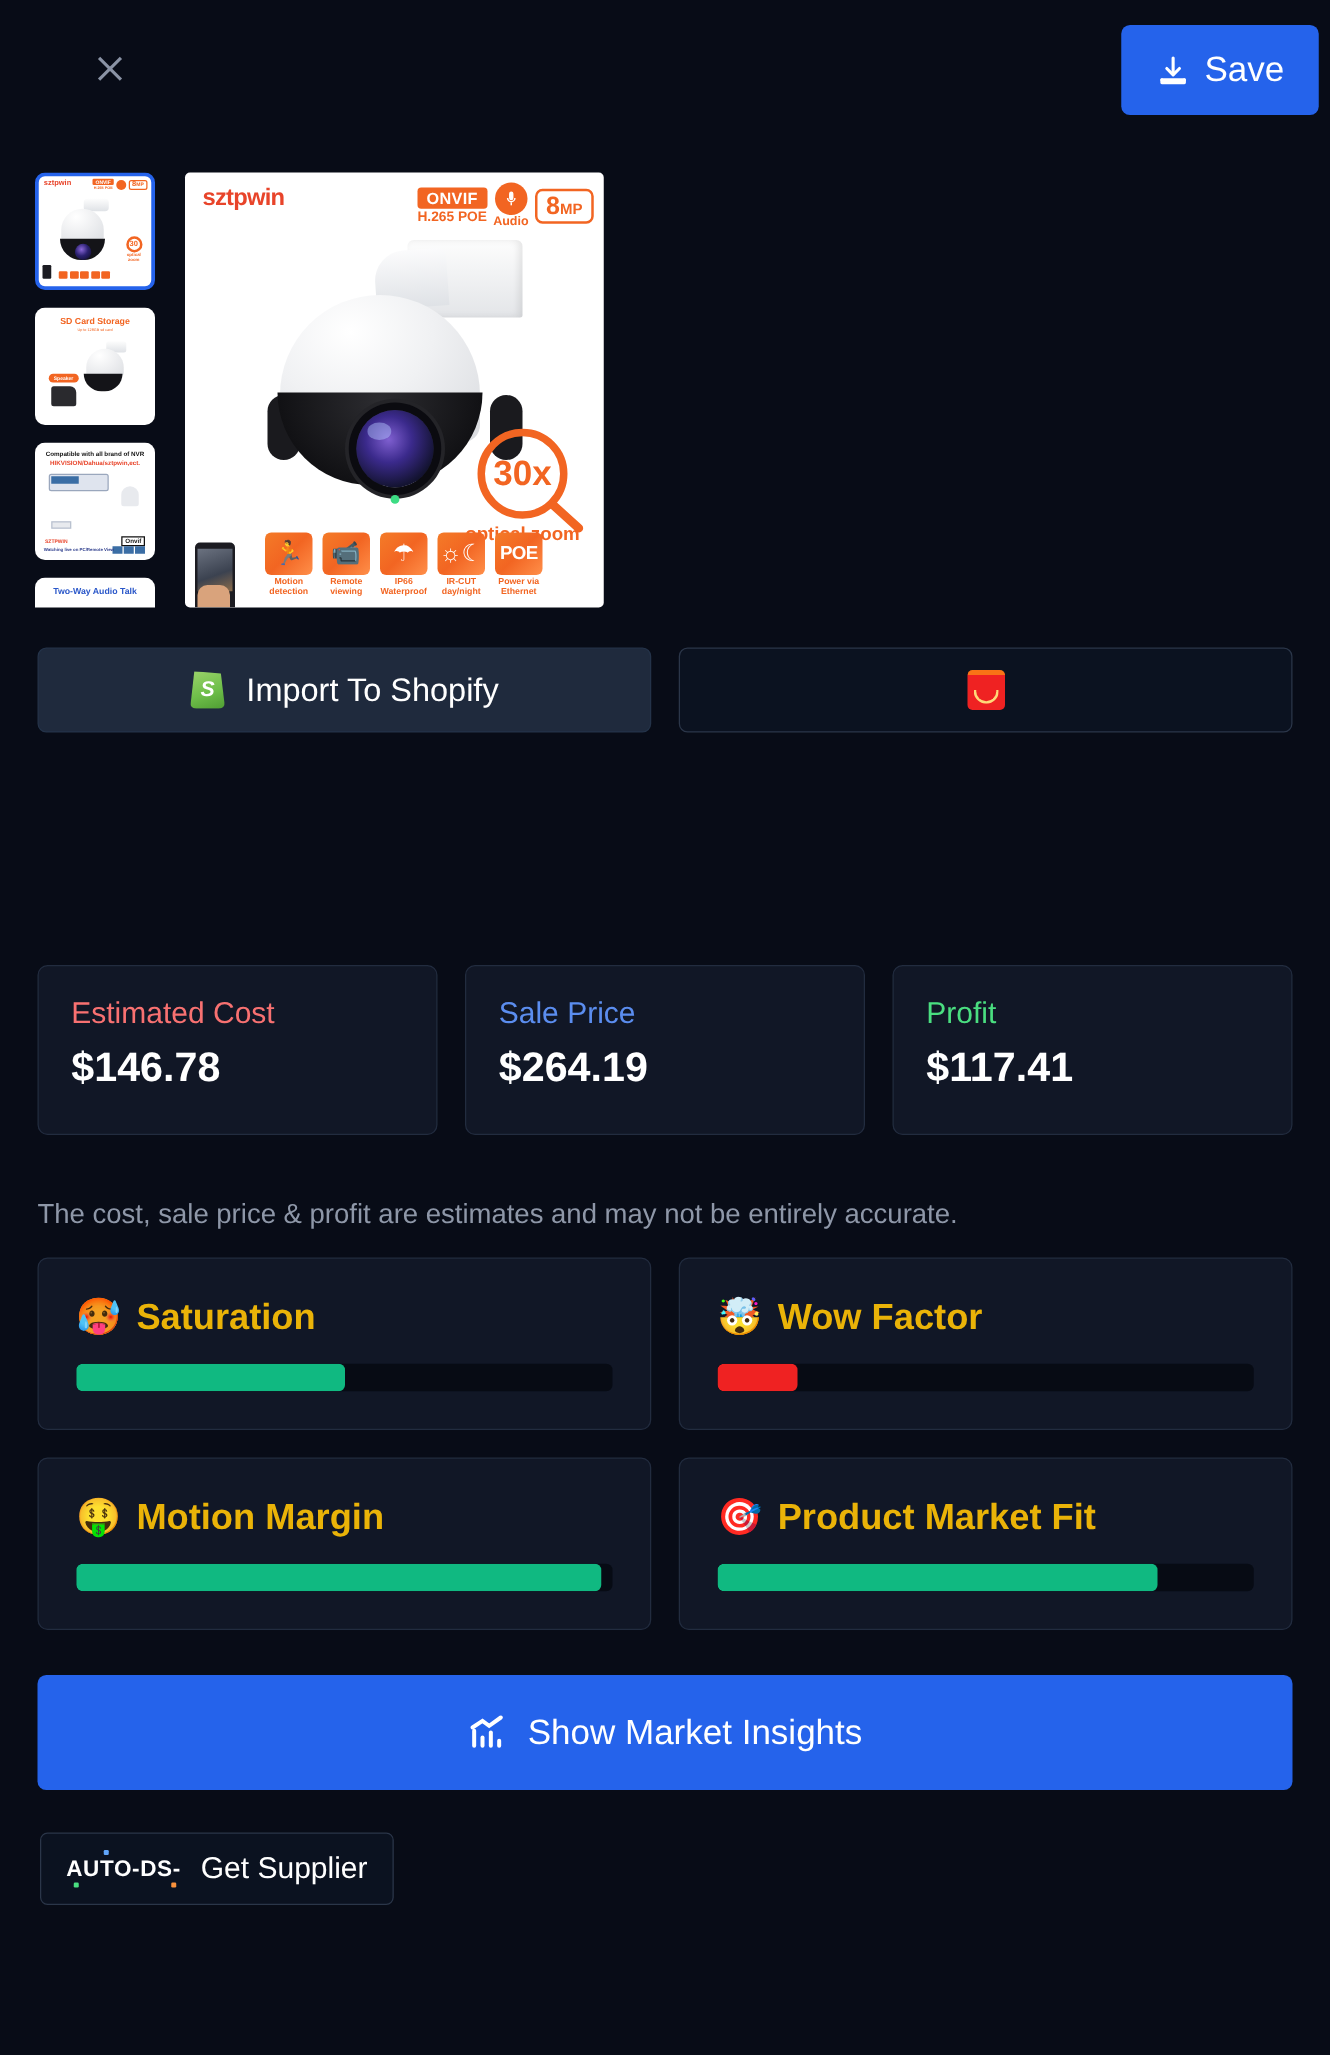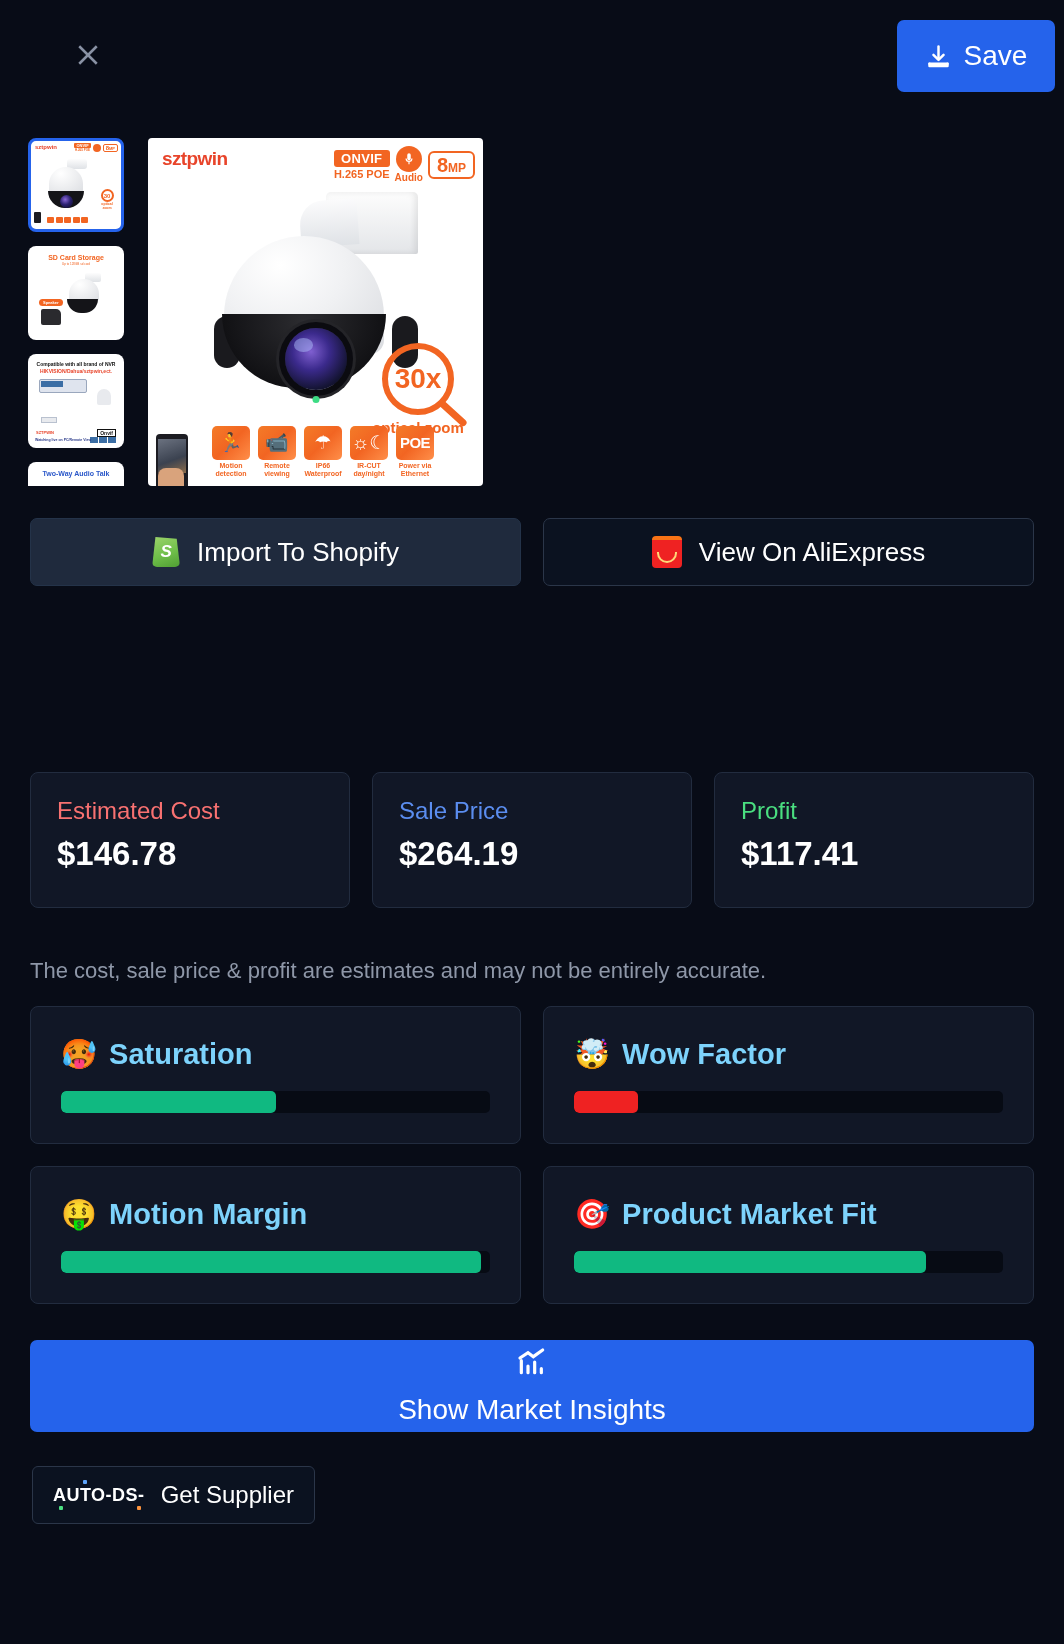--- a/index.html
+++ b/index.html
@@ -198,35 +198,34 @@
     position: absolute; left: 30px; top: 1006px; width: 1004px;
     display: grid; grid-template-columns: 1fr 1fr; gap: 22px;
   }
   .metric-card {
     height: 138px; background: #111726; border: 1px solid #222c3f;
     border-radius: 8px; padding: 24px 30px; display: flex;
     flex-direction: column; justify-content: center; gap: 20px;
   }
   .metric-head { display: flex; align-items: center; gap: 12px; }
   .metric-emoji { font-size: 29px; line-height: 1; }
-  .metric-name { color: #7dd3fc; font-size: 29px; font-weight: 700; }
+  .metric-name { color: #eab308; font-size: 29px; font-weight: 700; }
   .metric-track {
     width: 100%; height: 22px; background: #070b14; border-radius: 5px;
     overflow: hidden; position: relative;
   }
   .metric-fill { height: 100%; border-radius: 5px; }
 
   
   .insights-btn {
     position: absolute; left: 30px; top: 1340px; width: 1004px; height: 92px;
     background: #2563eb; border: none; border-radius: 7px; cursor: pointer;
     display: flex; align-items: center; justify-content: center; gap: 16px;
     color: #ffffff; font-size: 28px; font-weight: 400;
     font-family: "Liberation Sans", sans-serif;
-    flex-direction: column;
   }
   .insights-btn svg { width: 32px; height: 32px; stroke: #fff; fill: none; stroke-width: 2.4; stroke-linecap: round; }
   .supplier-btn {
     position: absolute; left: 32px; top: 1466px; width: 283px; height: 58px;
     background: #0b1220; border: 1px solid #2b3649; border-radius: 6px; cursor: pointer;
     display: flex; align-items: center; justify-content: center; gap: 16px;
     color: #ffffff; font-size: 24px; font-weight: 400;
     font-family: "Liberation Sans", sans-serif;
   }
   .autods-logo {
@@ -399,21 +398,20 @@
   <div class="actions">
     <div class="btn-shopify">
       <span class="shopify-ico">
         <span class="bag"></span>
           <span class="s">S</span>
       </span>
       <span>Import To Shopify</span>
     </div>
     <div class="btn-ali">
       <span class="ali-ico"></span>
-      <span>View On AliExpress</span>
     </div>
   </div>
 
 
   <div class="prices">
     <div class="price-card">
       <div class="price-label" style="color:#f87171">Estimated Cost</div>
       <div class="price-value">$146.78</div>
     </div>
     <div class="price-card">

